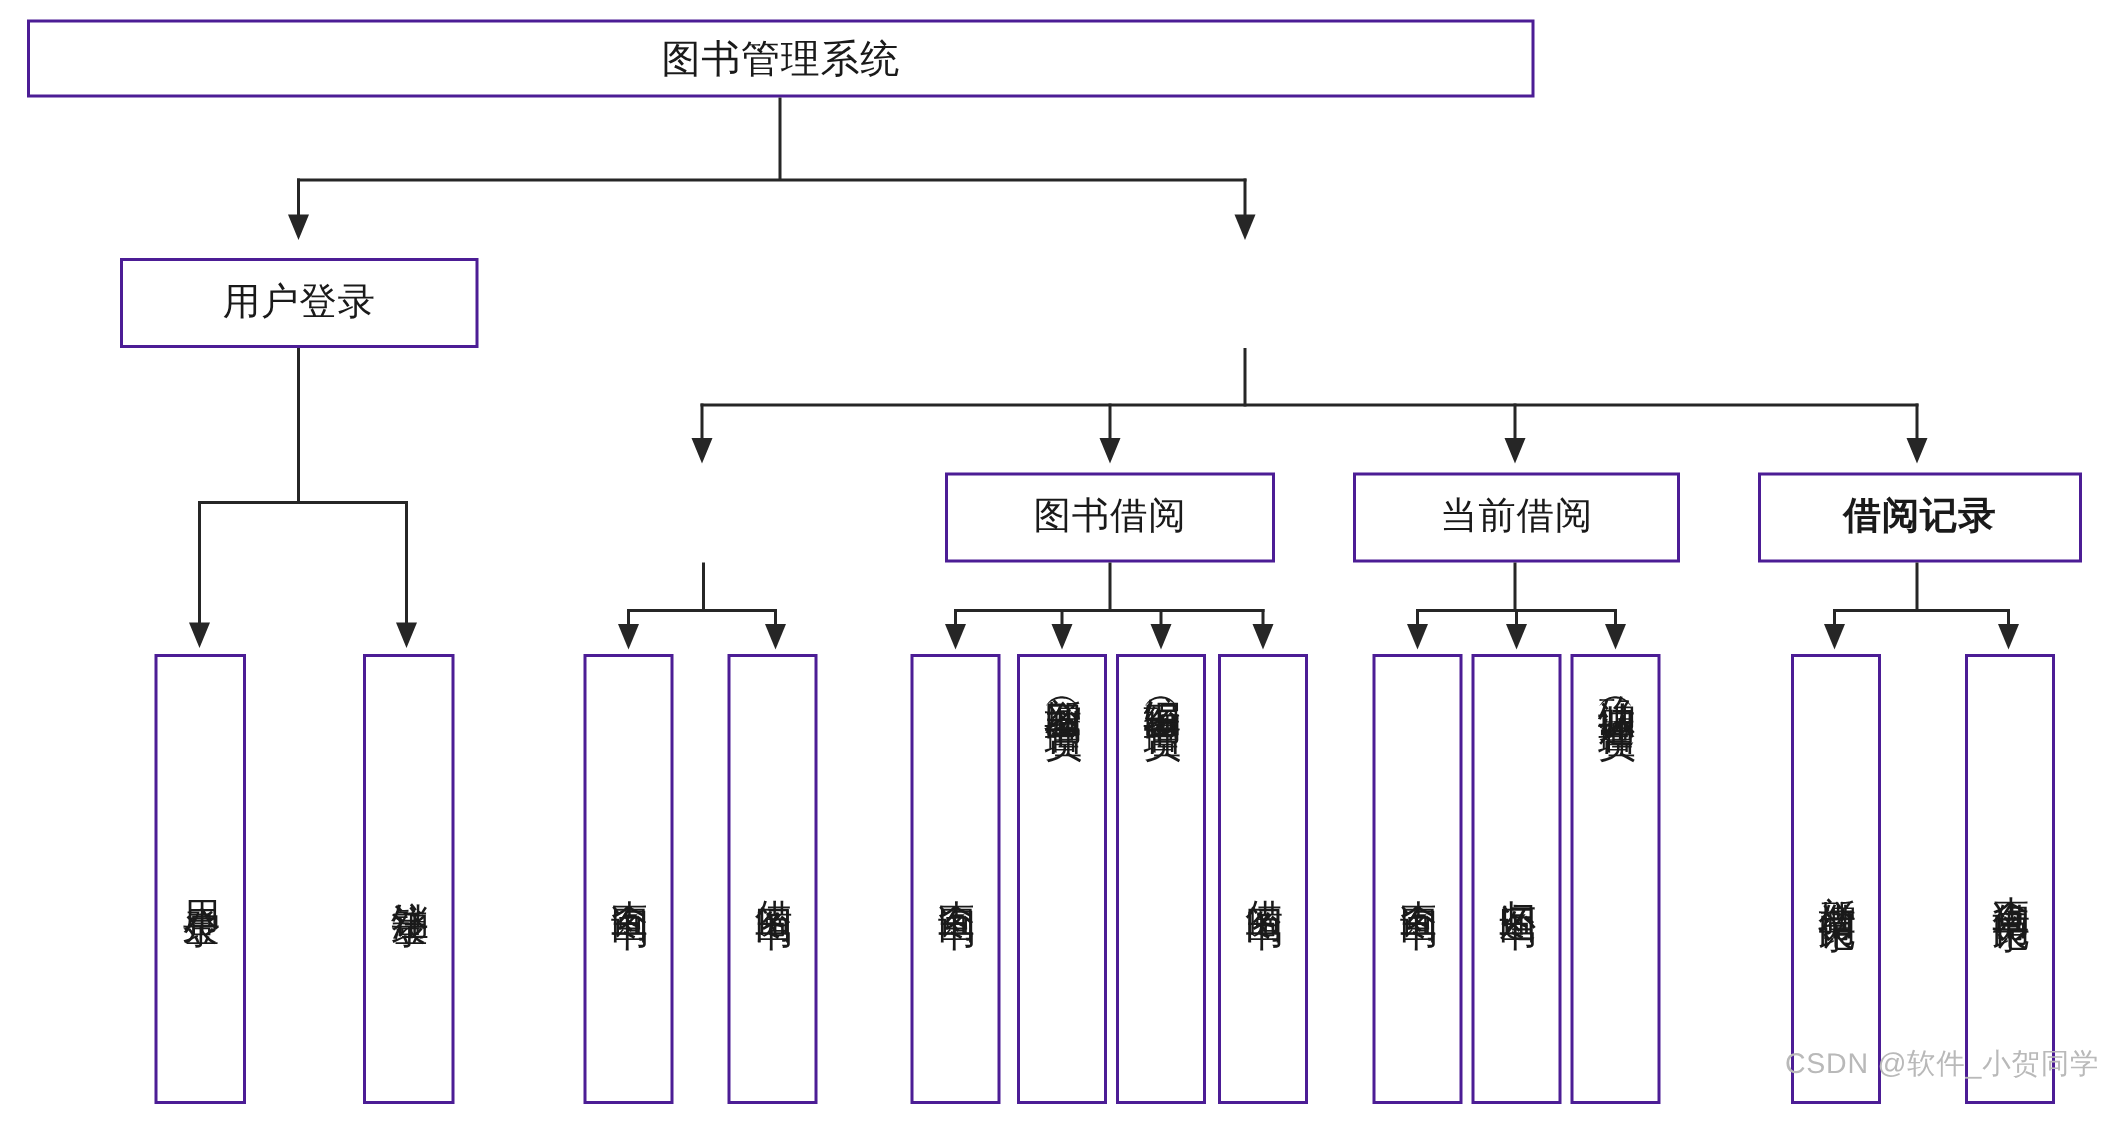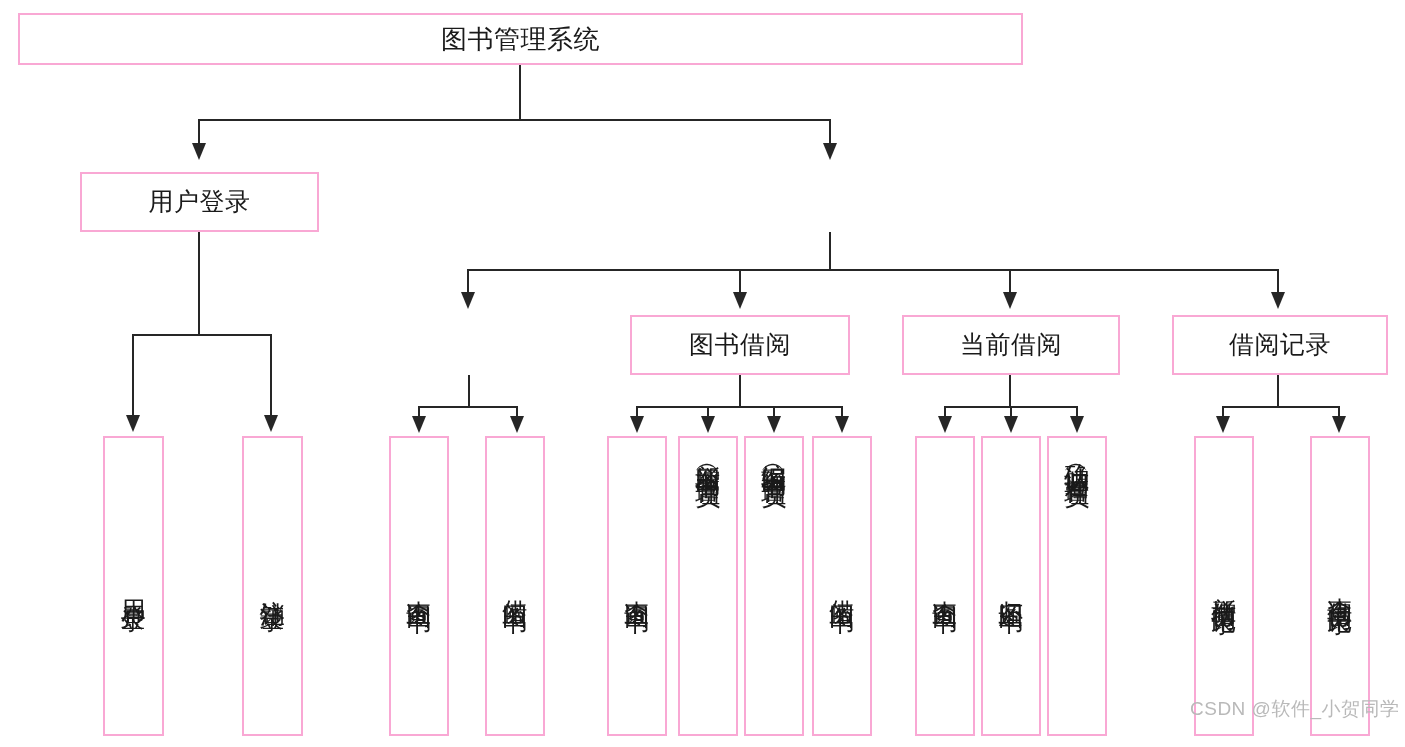--- a/index.html
+++ b/index.html
@@ -13,21 +13,21 @@
   #canvas {
     position: relative;
     width: 1405px;
     height: 747px;
     background: #ffffff;
     overflow: hidden;
   }
   .node {
     position: absolute;
     box-sizing: border-box;
-    border: 2px solid #f9a8d4;
+    border: 2px solid #4c1d95;
     background: #ffffff;
     display: flex;
     align-items: center;
     justify-content: center;
     color: #1a1a1a;
   }
   
   .node.h {
     font-size: 25px;
     letter-spacing: 0.5px;
@@ -115,21 +115,21 @@
   <div class="arrow" style="left:1003px; top:292px;"></div>
   <div class="ln vert" style="left:1277px; top:269px; width:2px; height:26px;"></div>
   <div class="arrow" style="left:1271px; top:292px;"></div>
 
   <div class="node h" style="left:902px; top:315px; width:218px; height:60px;">
     <span>当前借阅</span>
   </div>
   <div class="node h" style="left:630px; top:315px; width:220px; height:60px;">
     <span>图书借阅</span>
   </div>
-  <div class="node h" style="left:1172px; top:315px; width:216px; height:60px;">
+  <div class="node h" style="left:1172px; top:315px; width:216px; height:60px;font-weight:bold;">
     <span>借阅记录</span>
   </div>
 
   <div class="ln vert" style="left:468px; top:375px; width:2px; height:33px;"></div>
   <div class="ln horiz" style="left:418px; top:406px; width:100px; height:2px;"></div>
   <div class="ln vert" style="left:418px; top:406px; width:2px; height:13px;"></div>
   <div class="arrow" style="left:412px; top:416px;"></div>
   <div class="ln vert" style="left:516px; top:406px; width:2px; height:13px;"></div>
   <div class="arrow" style="left:510px; top:416px;"></div>
 

